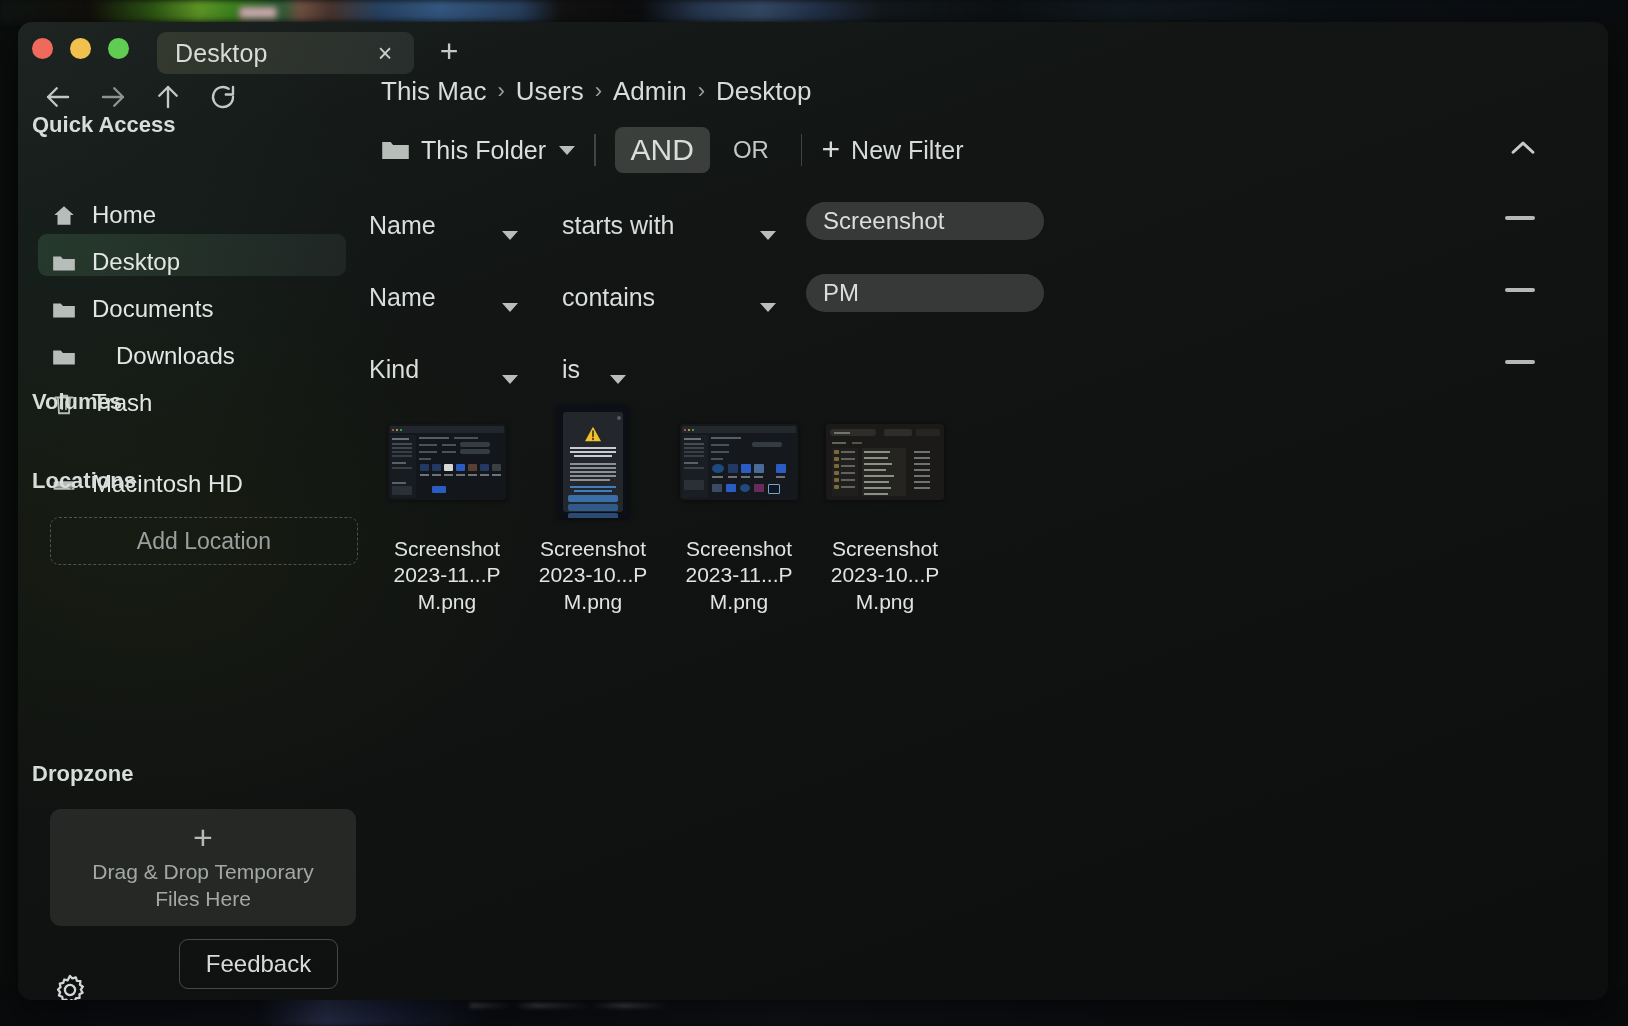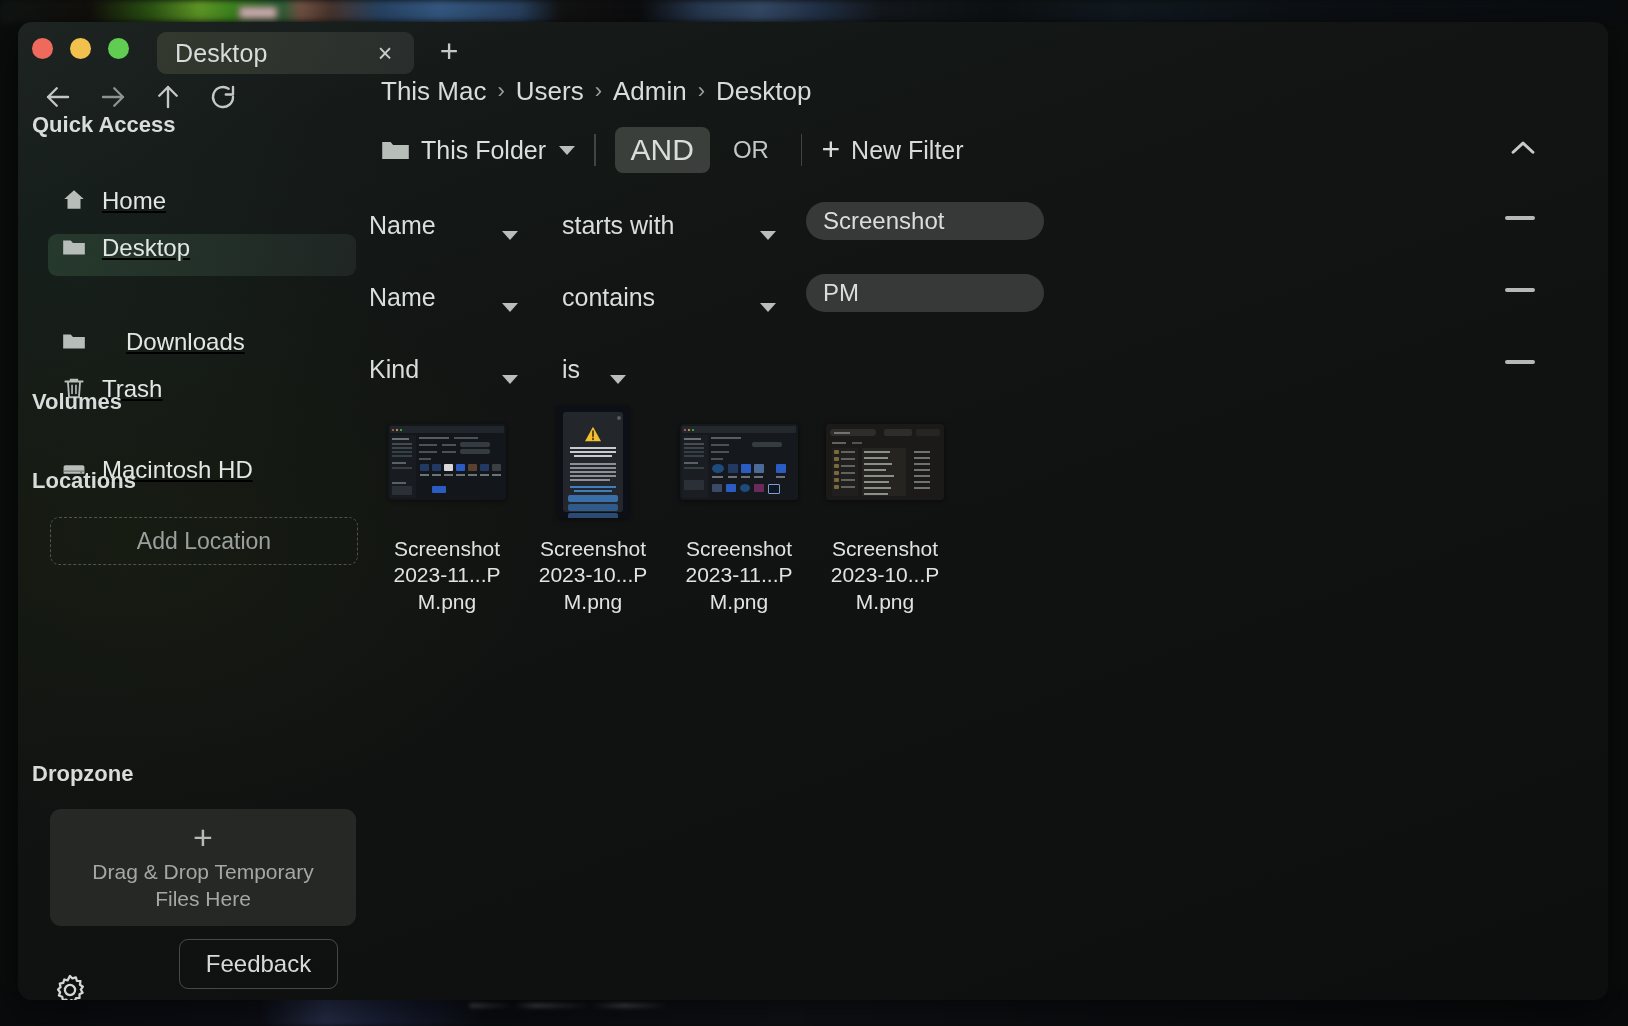--- a/index.html
+++ b/index.html
@@ -102,23 +102,23 @@
     position: absolute; left: 0; top: 54px; width: 338px; height: 924px;
   }
   .side-head {
     padding-left: 14px; font-size: 22px; font-weight: bold; color: #d8dcda;
   }
   #head-quick    { position: absolute; top: 36px; }
   #head-volumes  { position: absolute; top: 313px; }
   #head-locations{ position: absolute; top: 392px; }
 
   .side-item {
-    position: absolute; left: 30px; width: 308px; height: 42px;
-    display: flex; align-items: flex-start; border-radius: 9px;
-    padding-left: 12px; box-sizing: border-box; text-decoration: underline;
+    position: absolute; left: 20px; width: 308px; height: 42px;
+    display: flex; align-items: flex-end; border-radius: 9px;
+    padding-left: 12px; box-sizing: border-box;
   }
   .side-item.selected {
     background: linear-gradient(100deg, rgba(48,74,56,.62), rgba(44,52,50,.48));
   }
   .side-label { margin-left: 14px; font-size: 24px; color: #e2e6e4; }
   .side-icon { width: 28px; height: 26px; display: block; flex: none; }
 
   #item-home      { top: 111px; }
   #item-desktop   { top: 158px; }
   #item-documents { top: 205px; }
@@ -288,20 +288,26 @@
       <span class="side-label">Home</span>
     </div>
 
     <div class="side-item selected" id="item-desktop">
       <svg class="side-icon" viewBox="0 0 24 24">
         <path d="M2 6 H9 L11 8.4 H22 V19 H2 Z" fill="#b7bdb9"></path>
       </svg>
       <span class="side-label">Desktop</span>
     </div>
 
+    <div class="side-item" id="item-documents">
+      <svg class="side-icon" viewBox="0 0 24 24">
+        <path d="M2 6 H9 L11 8.4 H22 V19 H2 Z" fill="#b7bdb9"></path>
+      </svg>
+      <span class="side-label">Documents</span>
+    </div>
 
     <div class="side-item" id="item-downloads">
       <svg class="side-icon" viewBox="0 0 24 24">
         <path d="M2 6 H9 L11 8.4 H22 V19 H2 Z" fill="#b7bdb9"></path>
       </svg>
       <span class="side-label">Downloads</span>
     </div>
 
     <div class="side-item" id="item-trash">
       <svg class="side-icon" viewBox="0 0 24 24">

